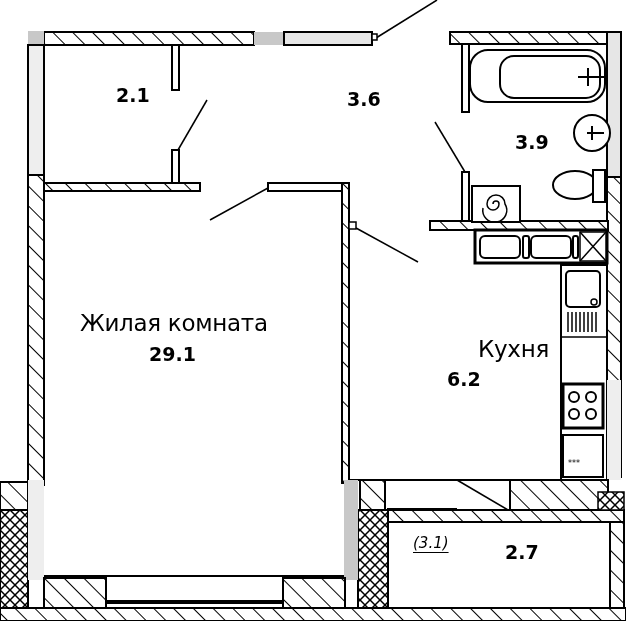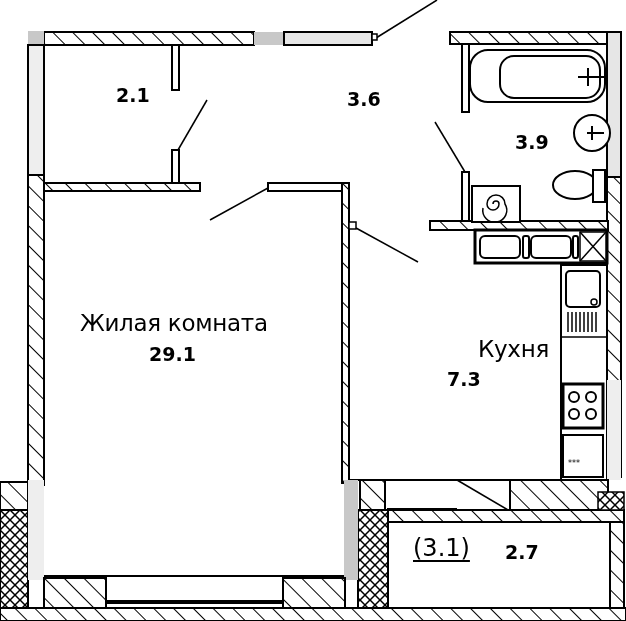--- a/index.html
+++ b/index.html
@@ -1,21 +1,21 @@
 <!DOCTYPE html>
 <html><head>
 <meta charset="utf-8">
 <style>
   html,body{margin:0;padding:0;background:#fff;}
   body{width:626px;height:621px;position:relative;overflow:hidden;font-family:"DejaVu Sans",sans-serif;}
   svg{position:absolute;left:0;top:0;}
   .lbl{position:absolute;color:#000;white-space:nowrap;}
   .name{font-family:"DejaVu Sans",sans-serif;font-size:23px;font-weight:normal;letter-spacing:-0.3px;}
   .area{font-family:"DejaVu Sans",sans-serif;font-size:19px;font-weight:bold;text-decoration-thickness:2px;text-underline-offset:4px;}
-  .area-sub{font-family:"DejaVu Sans",sans-serif;font-size:24px;font-weight:normal;text-decoration:underline;text-underline-offset:4px;}
+  .area-sub{font-family:"DejaVu Sans",sans-serif;font-size:15px;font-weight:normal;text-decoration:underline;text-underline-offset:4px;font-style:italic;}
 </style>
 </head>
 <body>
 
 <svg width="626" height="621" viewBox="0 0 626 621">
   <defs>
     <pattern id="hatch" patternUnits="userSpaceOnUse" width="14" height="14" patternTransform="rotate(-45)">
       <rect width="14" height="14" fill="#fff"></rect>
       <line x1="0" y1="0" x2="0" y2="14" stroke="#000" stroke-width="2"></line>
     </pattern>
@@ -145,15 +145,15 @@
     <rect x="0" y="608" width="626" height="13" fill="url(#hatch)" stroke="#000" stroke-width="2"></rect>
   </g>
 </svg>
 
 <div class="lbl area" style="left:116px;top:84px;">2.1</div>
 <div class="lbl area" style="left:347px;top:88px;">3.6</div>
 <div class="lbl area" style="left:515px;top:131px;">3.9</div>
 <div class="lbl name" style="left:80px;top:310px;">Жилая комната</div>
 <div class="lbl area" style="left:149px;top:343px;">29.1</div>
 <div class="lbl name" style="left:430px;top:336px;margin-left:48px;">Кухня</div>
-<div class="lbl area" style="left:447px;top:368px;">7.3</div>
+<div class="lbl area" style="left:447px;top:368px;">6.2</div>
 <div class="lbl area-sub" style="left:413px;top:534px;">(3.1)</div>
 <div class="lbl area" style="left:505px;top:541px;">2.7</div>
 
 </body></html>

